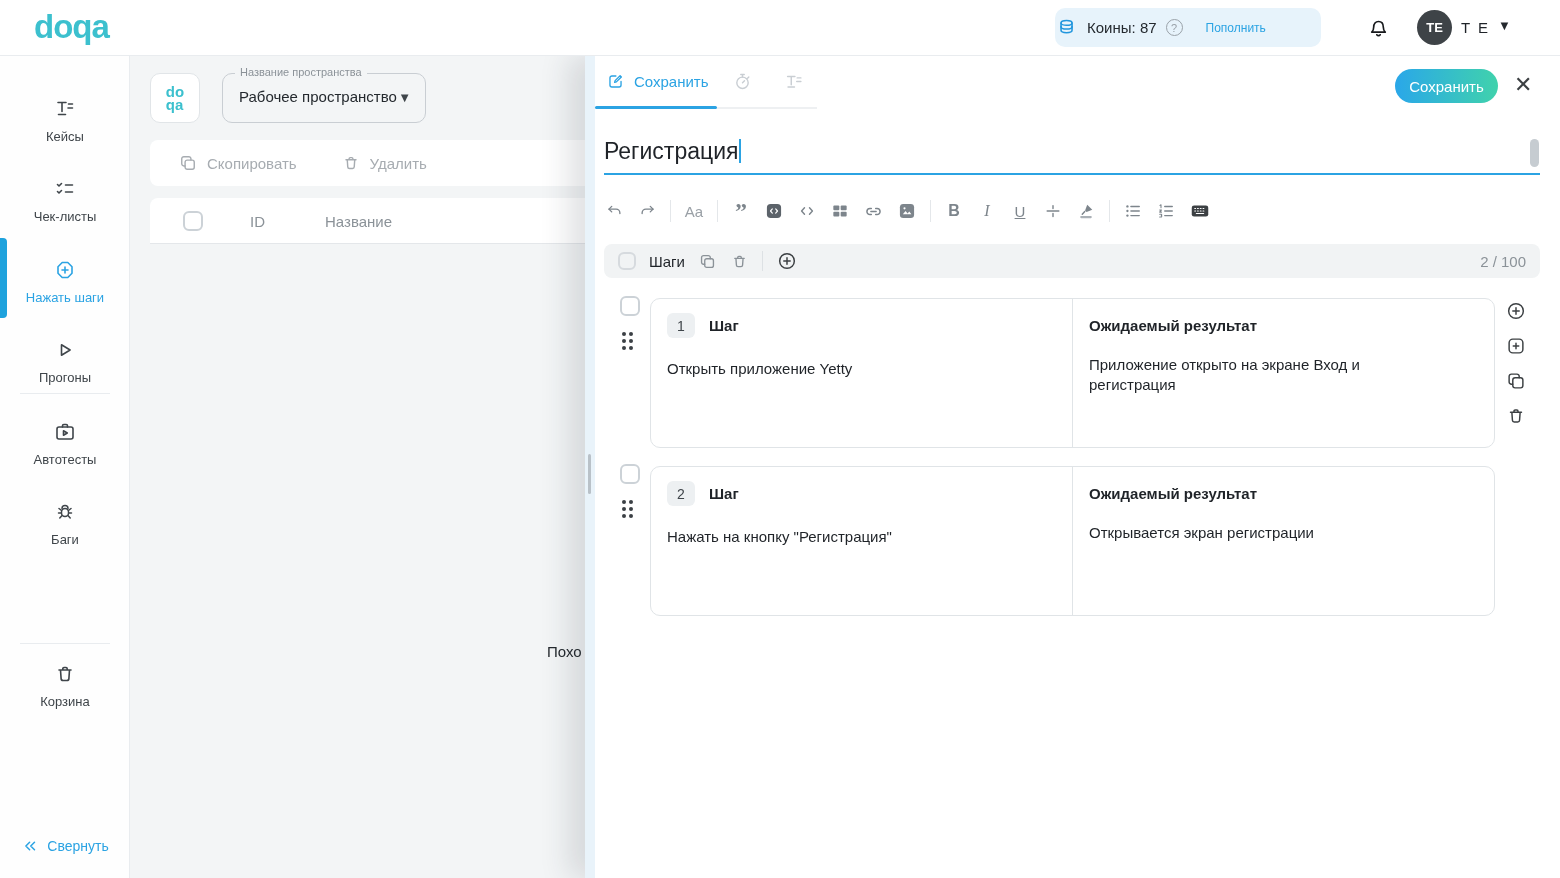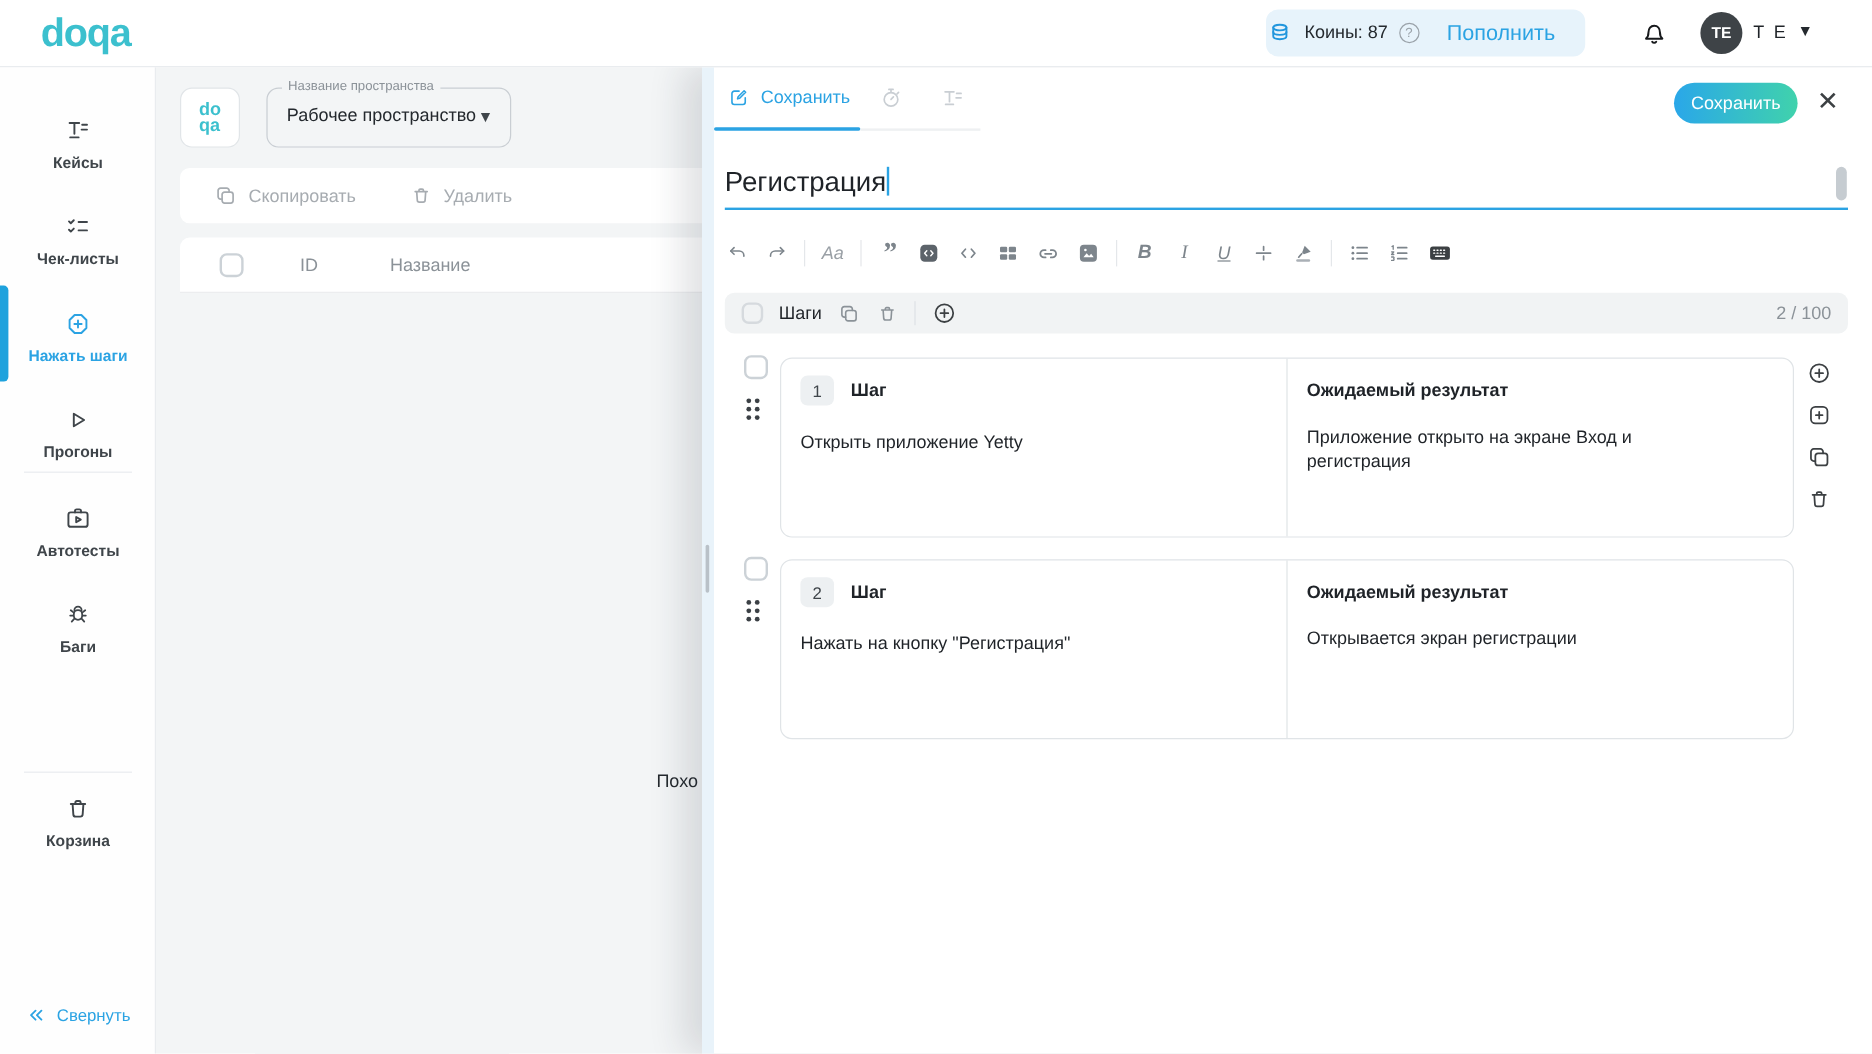--- a/index.html
+++ b/index.html
@@ -11,34 +11,34 @@
   
   .topbar { position:absolute; left:0; top:0; width:1560px; height:56px; background:#fff;
     border-bottom:1px solid #e9ecef; z-index:40; }
   .logo { position:absolute; left:34px; top:8px; font-size:33px; font-weight:800;
     letter-spacing:-1px; color:#3cc0ce; }
   .coins-pill { position:absolute; left:1055px; top:8px; width:266px; height:39px;
     background:#e7f3fb; border-radius:10px; display:flex; align-items:center; padding:0 1px; gap:9px; }
   .coins-label { font-size:15px; color:#24292e; }
   .q-circle { width:17px; height:17px; border:1.5px solid #9aa2a9; border-radius:50%;
     color:#9aa2a9; font-size:11px; display:flex; align-items:center; justify-content:center; }
-  .topup { font-size:18px; color:#2ba3e3; margin-left:14px; cursor:pointer; }
+  .topup { font-size:12px; color:#2ba3e3; margin-left:14px; cursor:pointer; }
   .bell { position:absolute; left:1366px; top:15px; }
   .avatar { position:absolute; left:1417px; top:10px; width:35px; height:35px; border-radius:50%;
     background:#3e4347; color:#fff; font-size:13px; font-weight:700; display:flex;
     align-items:center; justify-content:center; }
   .username { position:absolute; left:1461px; top:19px; font-size:15px; letter-spacing:2px; }
   .user-caret { position:absolute; left:1498px; top:18px; font-size:13px; color:#24292e; }
 
   
   .sidebar { position:absolute; left:0; top:56px; width:130px; height:822px; background:#fefefe;
     border-right:1px solid #e9ecef; z-index:10; }
   .side-item { position:absolute; left:0; width:130px; text-align:center; cursor:pointer; color:#3f454a; }
   .side-item .icn { display:flex; justify-content:center; margin-bottom:6px; }
-  .side-item .lbl { font-size:13px;font-weight:bold; }
+  .side-item .lbl { font-size:13px; }
   .side-item.active { color:#2ba3e3; }
   .side-divider { position:absolute; left:20px; width:90px; border-top:1px solid #e9ecef; }
   .active-bar { position:absolute; left:0; top:182px; width:7px; height:80px; background:#1ea2dd;
     border-radius:0 4px 4px 0; }
   .collapse { position:absolute; left:0; top:766px; width:130px; display:flex; align-items:center;
     justify-content:center; gap:8px; color:#2ba3e3; font-size:14px; cursor:pointer;margin-top:15px; }
 
   
   .content { position:absolute; left:130px; top:56px; width:1430px; height:822px; background:#f3f5f6; }
   .ws-logo { position:absolute; left:20px; top:17px; width:50px; height:50px; background:#fff;
@@ -83,21 +83,21 @@
   .close-x { position:absolute; left:929px; top:18px; font-size:22px; color:#3c4043; cursor:pointer; line-height:22px; }
 
   .doc-title { position:absolute; left:19px; top:82px; font-size:23px; color:#1f2328; cursor:text; }
   .caret-bar { display:inline-block; width:2px; height:24px; background:#2ba3e3; vertical-align:-4px; margin-left:1px; }
   .title-underline { position:absolute; left:19px; top:117px; width:936px; height:2px; background:#2ba3e3; }
   .scroll-thumb { position:absolute; left:945px; top:83px; width:9px; height:28px; border-radius:5px;
     background:#c6ccd1; cursor:pointer; }
 
   .editor-toolbar { position:absolute; left:19px; top:140px; height:30px; display:flex; align-items:center;
     gap:13px; color:#7d858c; }
-  .editor-toolbar .tbtn { min-width:20px; display:flex; align-items:center; justify-content:center; cursor:pointer;font-style:italic; }
+  .editor-toolbar .tbtn { min-width:20px; display:flex; align-items:center; justify-content:center; cursor:pointer; }
   .editor-toolbar .sep { width:1px; height:22px; background:#e4e7ea; }
   .txt-ico { font-size:15px; color:#9aa0a6; font-weight:500; }
   .quote-ico { font-size:24px; font-weight:700; color:#7d858c; font-family:"Liberation Serif", serif; line-height:10px; height:14px; }
   .b-ico { font-size:16px; font-weight:800; }
   .i-ico { font-size:16px; font-style:italic; font-family:"Liberation Serif", serif; }
   .u-ico { font-size:15px; text-decoration:underline; }
 
   .steps-bar { position:absolute; left:19px; top:188px; width:936px; height:34px; background:#f1f3f4;
     border-radius:8px; display:flex; align-items:center; padding:0 14px; gap:13px; }
   .steps-bar .cb { width:18px; height:18px; border-color:#d6dade; }

